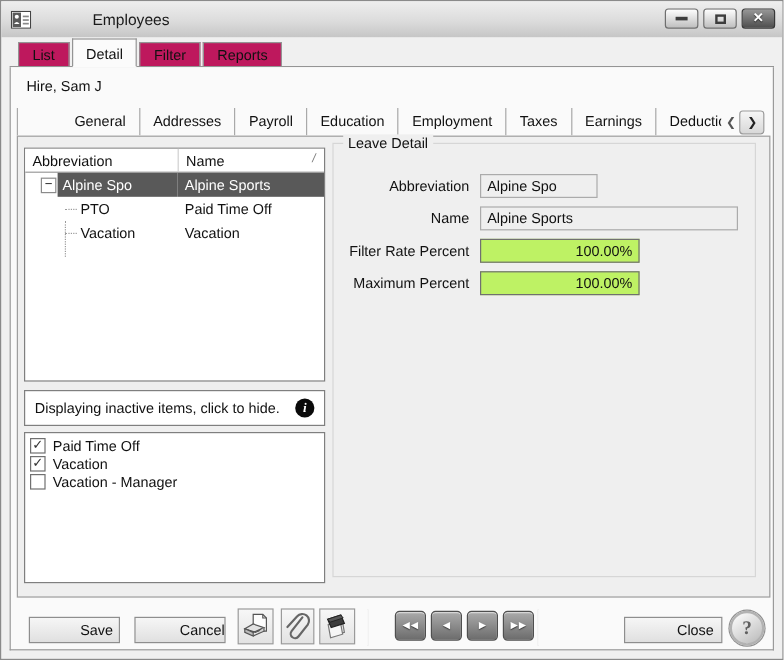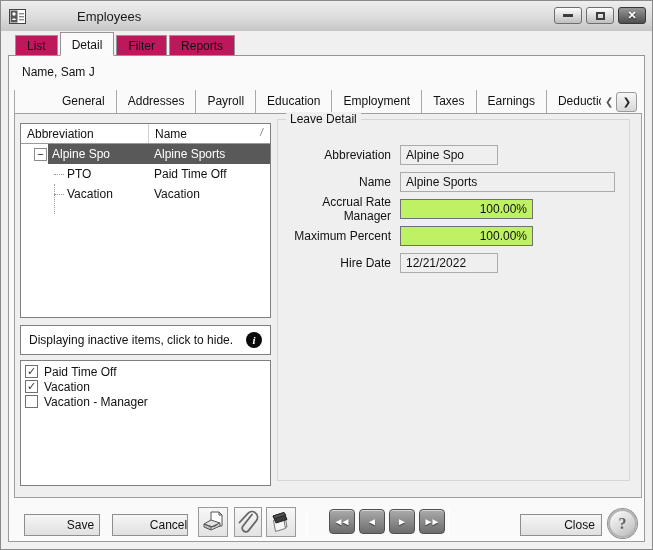--- a/index.html
+++ b/index.html
@@ -189,21 +189,21 @@
   </div>
 
   <div class="tabs1">
     <div class="tab1">List</div>
     <div class="tab1 active">Detail</div>
     <div class="tab1">Filter</div>
     <div class="tab1">Reports</div>
   </div>
 
   <div class="tabpage">
-    <div class="record-name">Name, Sam J</div>
+    <div class="record-name">Hire, Sam J</div>
 
     <div class="tabs2">
       <div class="tabs2-scroll">
         <div class="tab2">General</div>
         <div class="tab2">Addresses</div>
         <div class="tab2">Payroll</div>
         <div class="tab2">Education</div>
         <div class="tab2">Employment</div>
         <div class="tab2">Taxes</div>
         <div class="tab2">Earnings</div>
@@ -283,30 +283,26 @@
         <div class="fields">
           <div class="field-row">
             <label class="field-label">Abbreviation</label>
             <input class="field-input ro w98" readonly="" value="Alpine Spo" style="">
           </div>
           <div class="field-row">
             <label class="field-label">Name</label>
             <input class="field-input ro w215" readonly="" value="Alpine Sports" style="">
           </div>
           <div class="field-row">
-            <label class="field-label">Accrual Rate Manager</label>
+            <label class="field-label">Filter Rate Percent</label>
             <input class="field-input ed w133" value="100.00%" style="">
           </div>
           <div class="field-row">
             <label class="field-label">Maximum Percent</label>
             <input class="field-input ed w133" value="100.00%" style="">
-          </div>
-          <div class="field-row">
-            <label class="field-label">Hire Date</label>
-            <input class="field-input ro w98" readonly="" value="12/21/2022" style="">
           </div>
         </div>
       </div>
     </div>
 
     <div class="btn" style="left:15px; top:458px; width:76px;">Save</div>
     <div class="btn" style="left:103px; top:458px; width:76px;">Cancel</div>
 
     <div class="iconbtn" style="left:189px; top:451px;">
       <svg width="24" height="24" viewBox="0 0 24 24">

